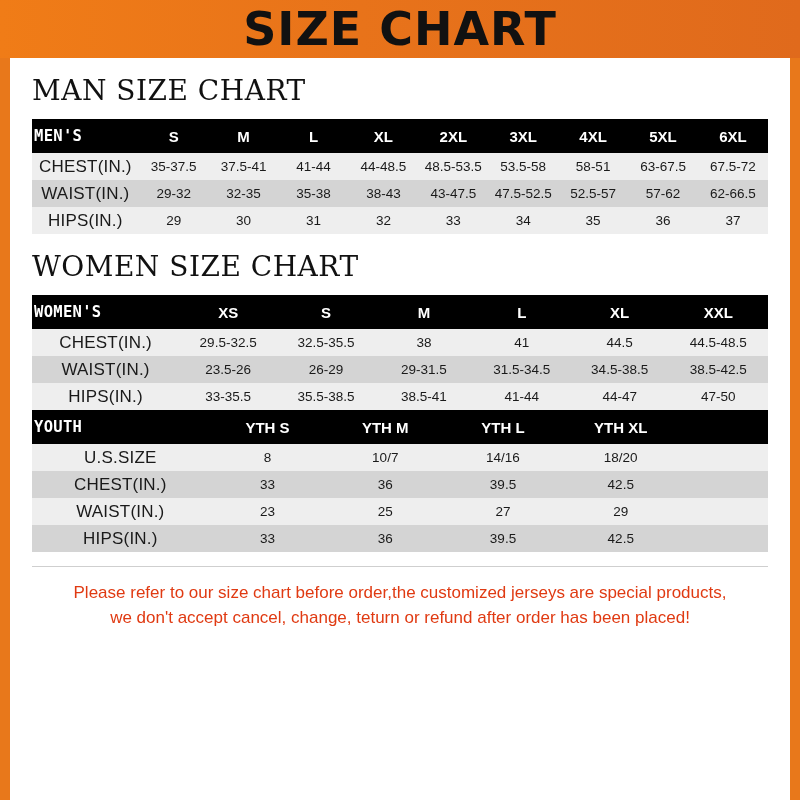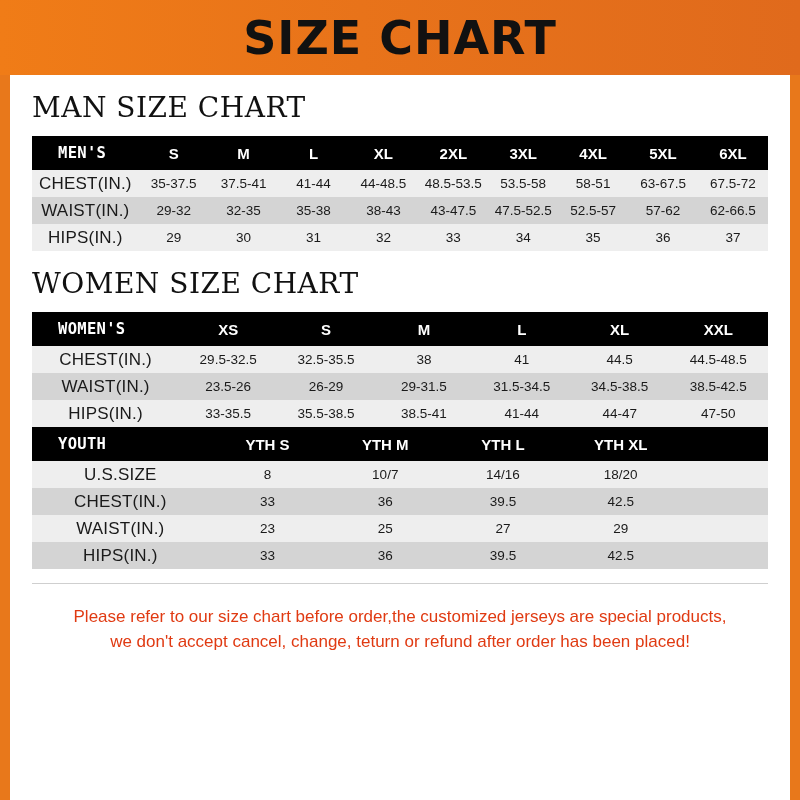--- a/index.html
+++ b/index.html
@@ -18,21 +18,21 @@
     width: 800px;
     height: 800px;
     background: #ffffff;
     box-sizing: border-box;
     border-left: 10px solid #e8781b;
     border-right: 10px solid #e8781b;
   }
   
   .banner {
     position: relative;
-    height: 75px;
+    height: 58px;
     background: linear-gradient(90deg, #f07c17 0%, #e8731a 45%, #e06a1c 100%);
     display: flex;
     align-items: center;
     justify-content: center;
     margin-left: -10px;
     margin-right: -10px;
   }
   .banner-title {
     font-family: "DejaVu Sans", sans-serif;
     font-weight: bold;
@@ -69,36 +69,36 @@
   }
   table.size-table thead th {
     background: #000000;
     color: #ffffff;
     font-size: 15px;
     height: 34px;
     font-weight: bold;
   }
   table.size-table thead th.label-head {
     text-align: left;
-    padding-left: 26px;
+    padding-left: 2px;
     font-family: "DejaVu Sans Mono", monospace;
     font-size: 15.5px;
     letter-spacing: 0.3px;
   }
   table.size-table tbody td.row-label {
     text-align: center;
     font-size: 17px;
     letter-spacing: 0.2px;
   }
   tr.row-light td { background: #eeeeee; }
   tr.row-dark td  { background: #d4d4d4; }
 
   .footer-note {
     margin-top: 14px;
-    padding: 21px 18px 0 18px;
+    padding: 14px 18px 0 18px;
     border-top: 1px solid #cfcfcf;
     color: #e03a12;
     font-size: 17px;
     line-height: 1.45;
     text-align: center;
     font-family: "Liberation Sans", sans-serif;
   }
   .footer-note div { white-space: nowrap; }
 </style>
 </head>

